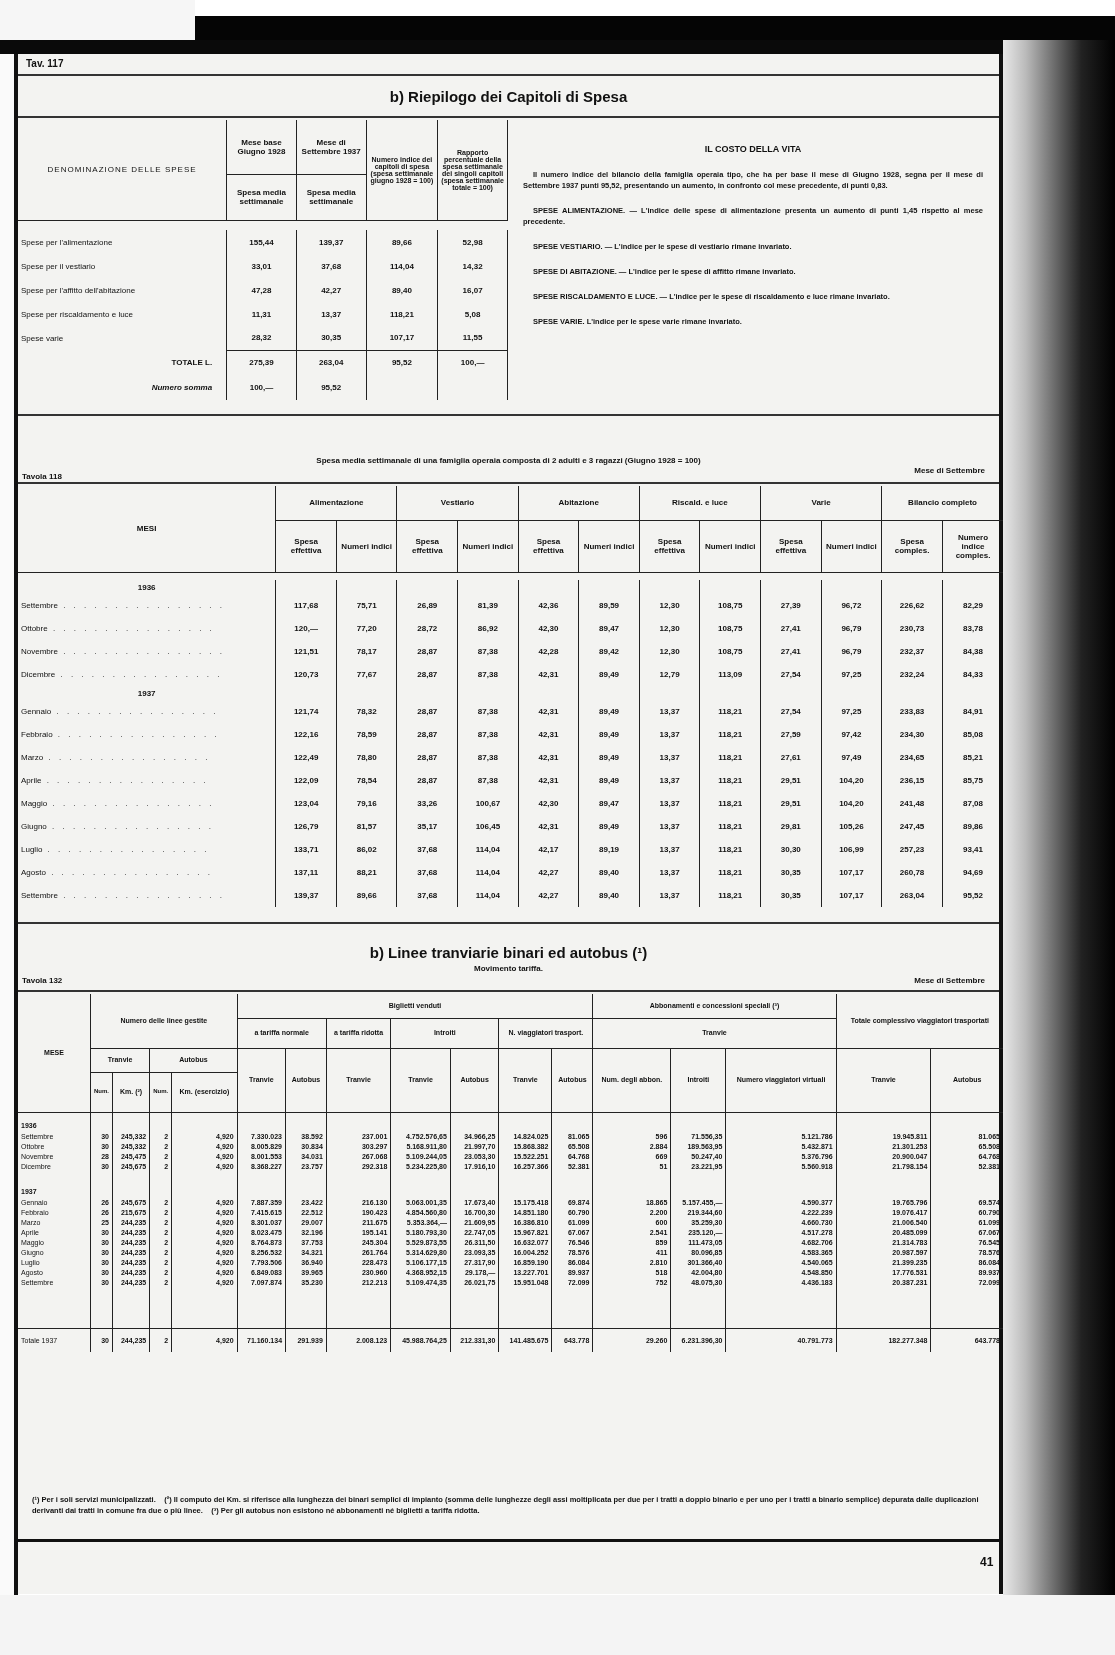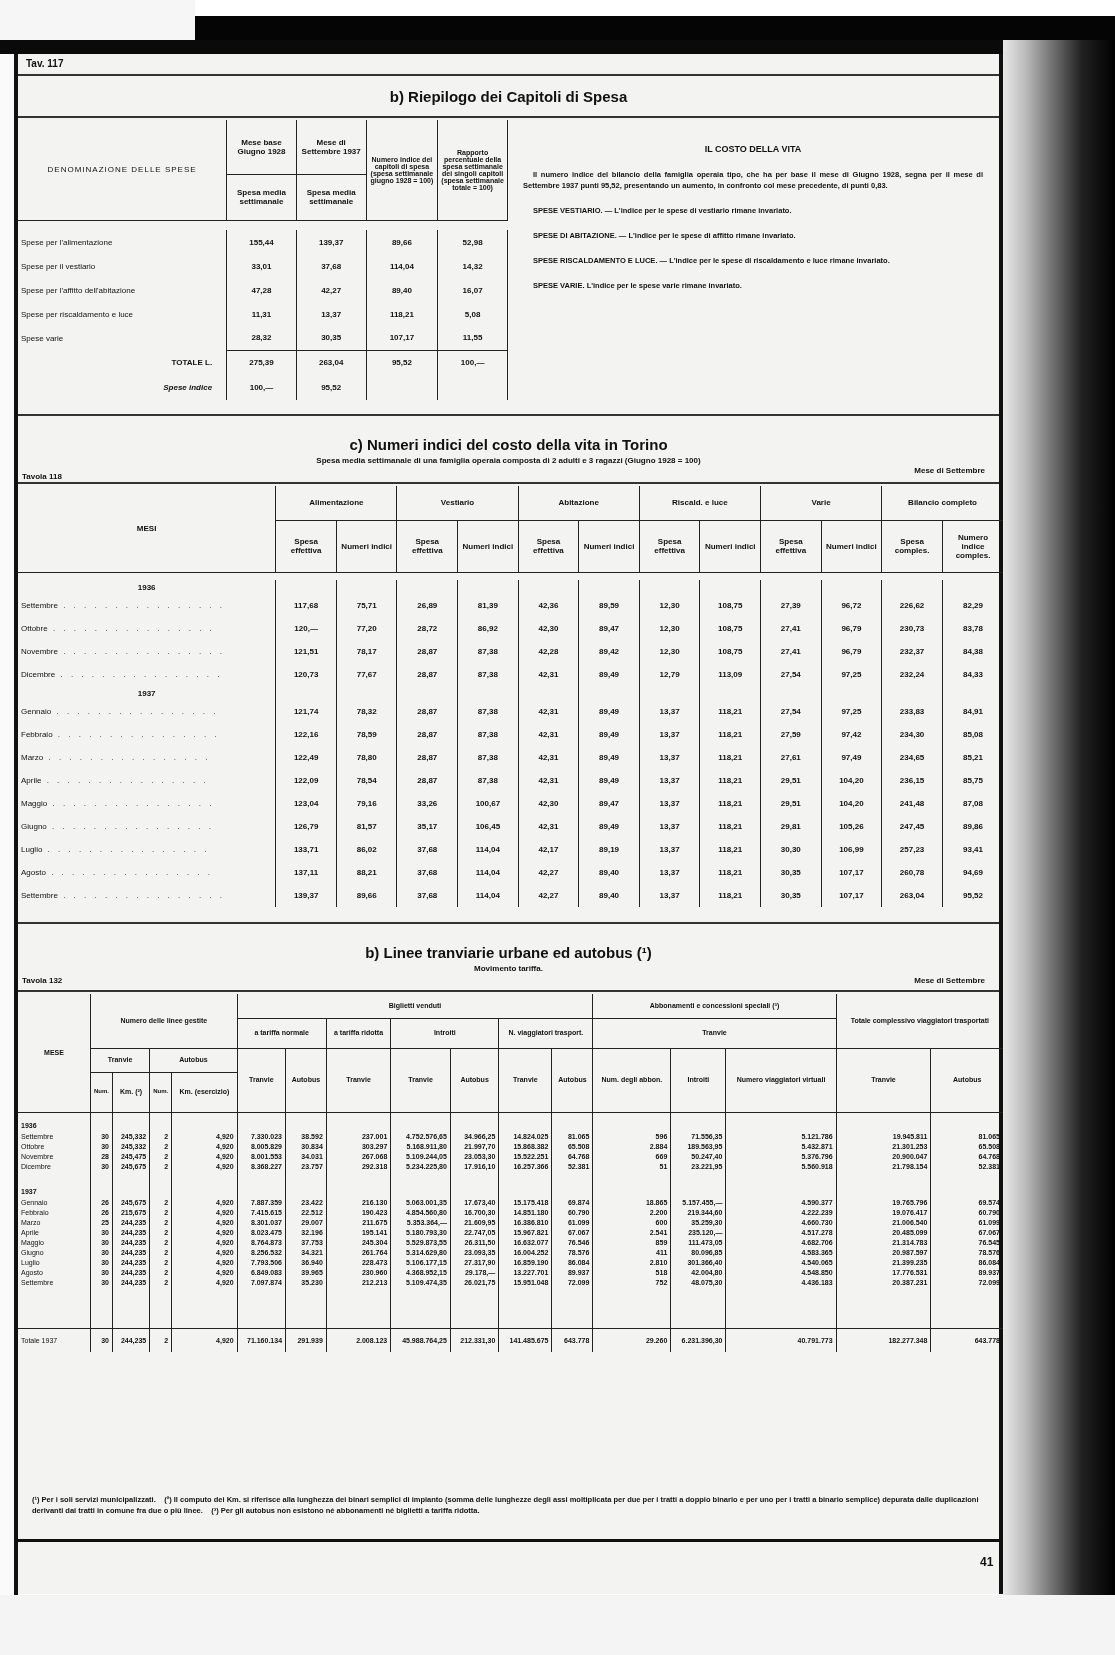--- a/index.html
+++ b/index.html
@@ -102,40 +102,40 @@
         <td class="b-l" style="border-right:1.5px solid #222;">11,55</td>
       </tr>
       <tr style="height:24px;padding-left:32px;">
         <td style="text-align:right;padding-right:14px;">TOTALE L.</td>
         <td class="b-l b-t">275,39</td>
         <td class="b-l b-t">263,04</td>
         <td class="b-l b-t">95,52</td>
         <td class="b-l b-t" style="border-right:1.5px solid #222;">100,—</td>
       </tr>
       <tr style="height:26px;">
-        <td style="text-align:right;padding-right:14px;font-style:italic;">Spese indice</td>
+        <td style="text-align:right;padding-right:14px;font-style:italic;">Numero somma</td>
         <td class="b-l">100,—</td>
         <td class="b-l">95,52</td>
         <td class="b-l"></td>
         <td class="b-l" style="border-right:1.5px solid #222;"></td>
       </tr>
     </tbody>
       </table>
 
     <div class="right-text">
       <h3>IL COSTO DELLA VITA</h3>
       <p>Il numero indice del bilancio della famiglia operaia tipo, che ha per base il mese di Giugno 1928, segna per il mese di Settembre 1937 punti 95,52, presentando un aumento, in confronto col mese precedente, di punti 0,83.</p>
+      <p>SPESE ALIMENTAZIONE. — L'indice delle spese di alimentazione presenta un aumento di punti 1,45 rispetto al mese precedente.</p>
       <p>SPESE VESTIARIO. — L'indice per le spese di vestiario rimane invariato.</p>
       <p>SPESE DI ABITAZIONE. — L'indice per le spese di affitto rimane invariato.</p>
       <p>SPESE RISCALDAMENTO E LUCE. — L'indice per le spese di riscaldamento e luce rimane invariato.</p>
       <p>SPESE VARIE. L'indice per le spese varie rimane invariato.</p>
     </div>
     <div class="hr" style="top:360px;"></div>
 
-    <div class="title" style="top:382px;">c) Numeri indici del costo della vita in Torino</div>
     <div class="subtitle" style="top:402px;">Spesa media settimanale di una famiglia operaia composta di 2 adulti e 3 ragazzi (Giugno 1928 = 100)</div>
     <div class="tav" style="left:4px;top:418px;font-size:8px;">Tavola 118</div>
     <div class="mese" style="top:412px;">Mese di Settembre</div>
     <div class="hr" style="top:428px;height:1.5px;"></div>
 
     <table id="t118" style="left:0;top:432px;width:985px;">
       <tbody>
           <tr style="height:34px;">
         <td rowspan="2" style="width:254px;">MESI</td>
         <td colspan="2" class="b-l b-b">Alimentazione</td>
@@ -386,21 +386,21 @@
             <td class="b-l num">118,21</td>
             <td class="b-l num">30,35</td>
             <td class="b-l num">107,17</td>
             <td class="b-l num">263,04</td>
             <td class="b-l num">95,52</td>
           </tr>
         </tbody>
     </table>
     <div class="hr" style="top:868px;"></div>
 
-    <div class="title" style="top:890px;">b) Linee tranviarie urbane ed autobus (¹)</div>
+    <div class="title" style="top:890px;">b) Linee tranviarie binari ed autobus (¹)</div>
     <div class="subtitle" style="top:910px;">Movimento tariffa.</div>
     <div class="tav" style="left:4px;top:922px;font-size:8px;">Tavola 132</div>
     <div class="mese" style="top:922px;">Mese di Settembre</div>
     <div class="hr" style="top:936px;height:1.5px;"></div>
 
     <table class="t132" style="left:0;top:940px;width:985px;">
       <tbody>
           <tr style="height:24px;">
         <td rowspan="4" style="width:66px;">MESE</td>
         <td rowspan="2" colspan="4" class="b-l b-b">Numero delle linee gestite</td>

